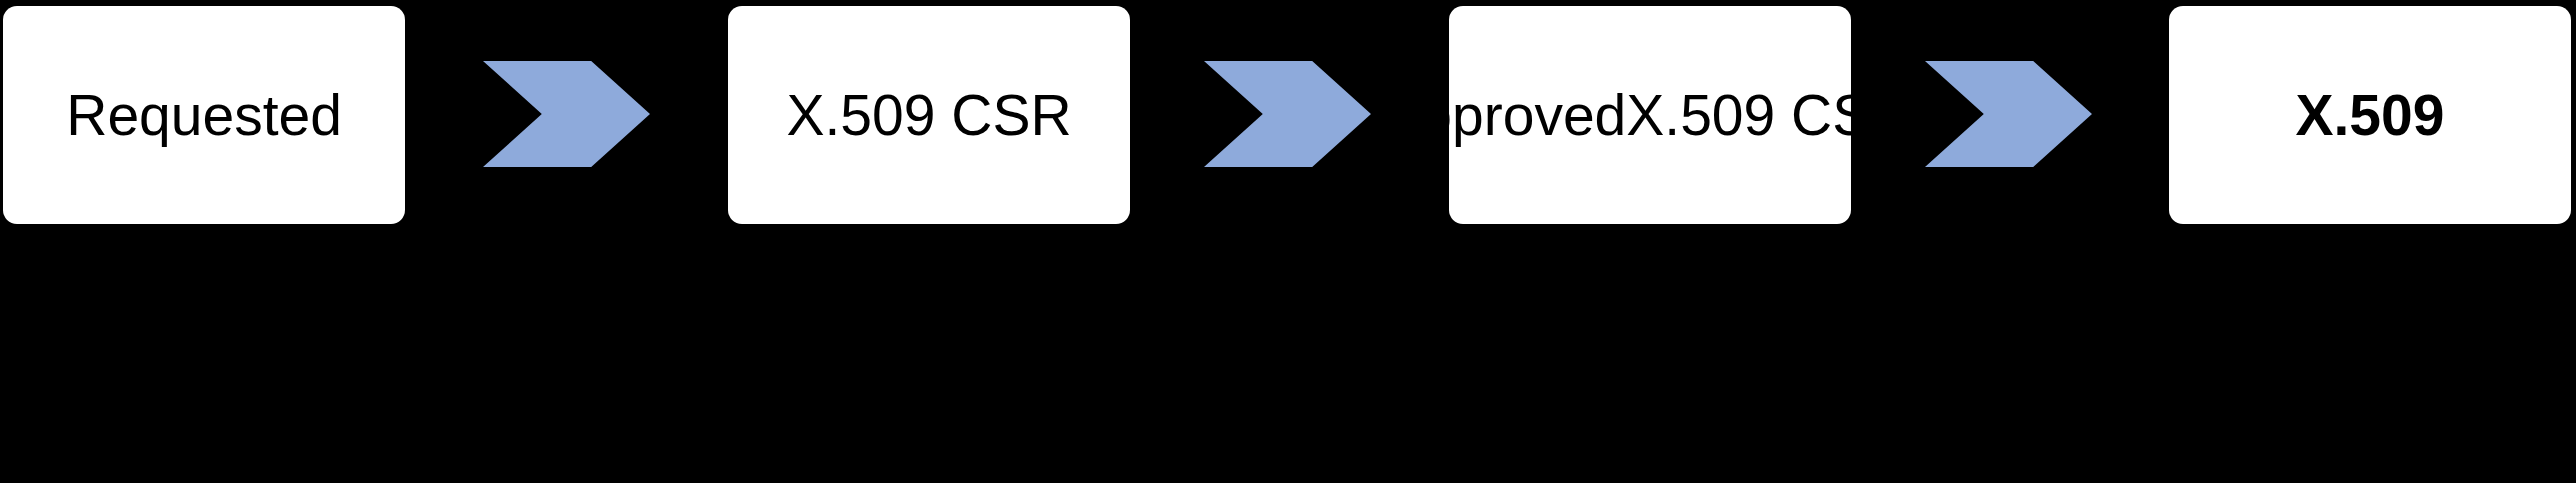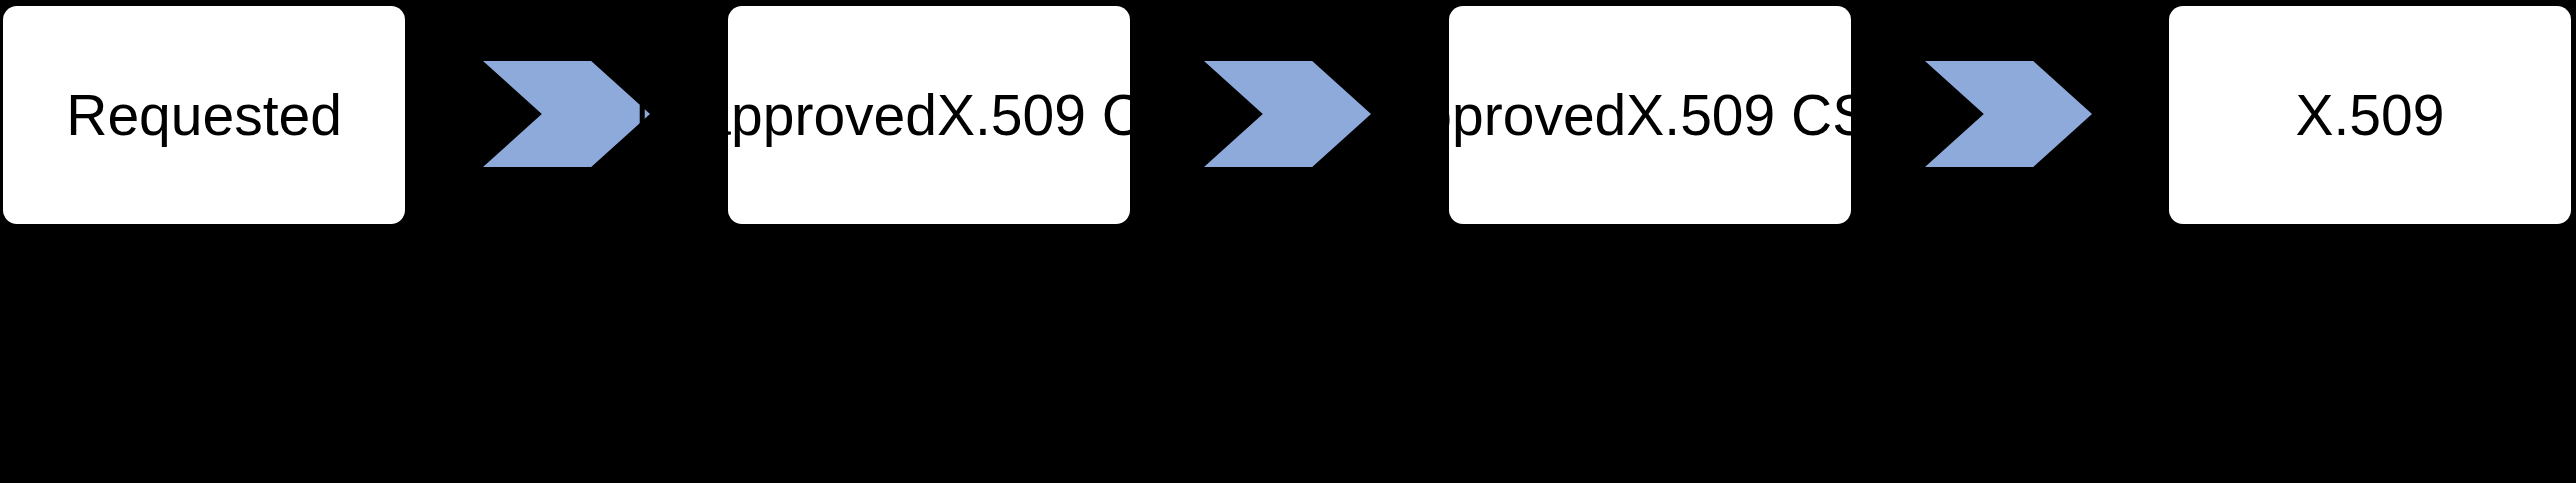--- a/index.html
+++ b/index.html
@@ -40,40 +40,39 @@
     top: 61px;
     width: 167px;
     height: 106px;
   }
   .chevron polygon {
     fill: var(--arrow-color, #8EAADB);
   }
   .box1 { left: 3.1px; }
   .box2 { left: 728px; }
   .box3 { left: 1449px; }
-  .box4 { left: 2169px; }
+  .box4 { left: 2169px; font-weight: bold; }
   .arrow1 { left: 483px; }
   .arrow2 { left: 1204px; }
   .arrow3 { left: 1925px; }
 </style>
 </head>
 <body>
 
 <div class="canvas">
 
   <div class="step-box box1">
     <div class="step-line">Requested</div>
   </div>
 
   <svg class="chevron arrow1" viewBox="0 0 213 135" preserveAspectRatio="none">
     <polygon points="0,0 138,0 213,67.5 138,135 0,135 75,67.5"></polygon>
   </svg>
 
   <div class="step-box box2">
-    <div class="step-line">unapproved</div>
     <div class="step-line">X.509 CSR</div>
   </div>
 
   <svg class="chevron arrow2" viewBox="0 0 213 135" preserveAspectRatio="none">
     <polygon points="0,0 138,0 213,67.5 138,135 0,135 75,67.5"></polygon>
   </svg>
 
   <div class="step-box box3">
     <div class="step-line">approved</div>
     <div class="step-line">X.509 CSR</div>

